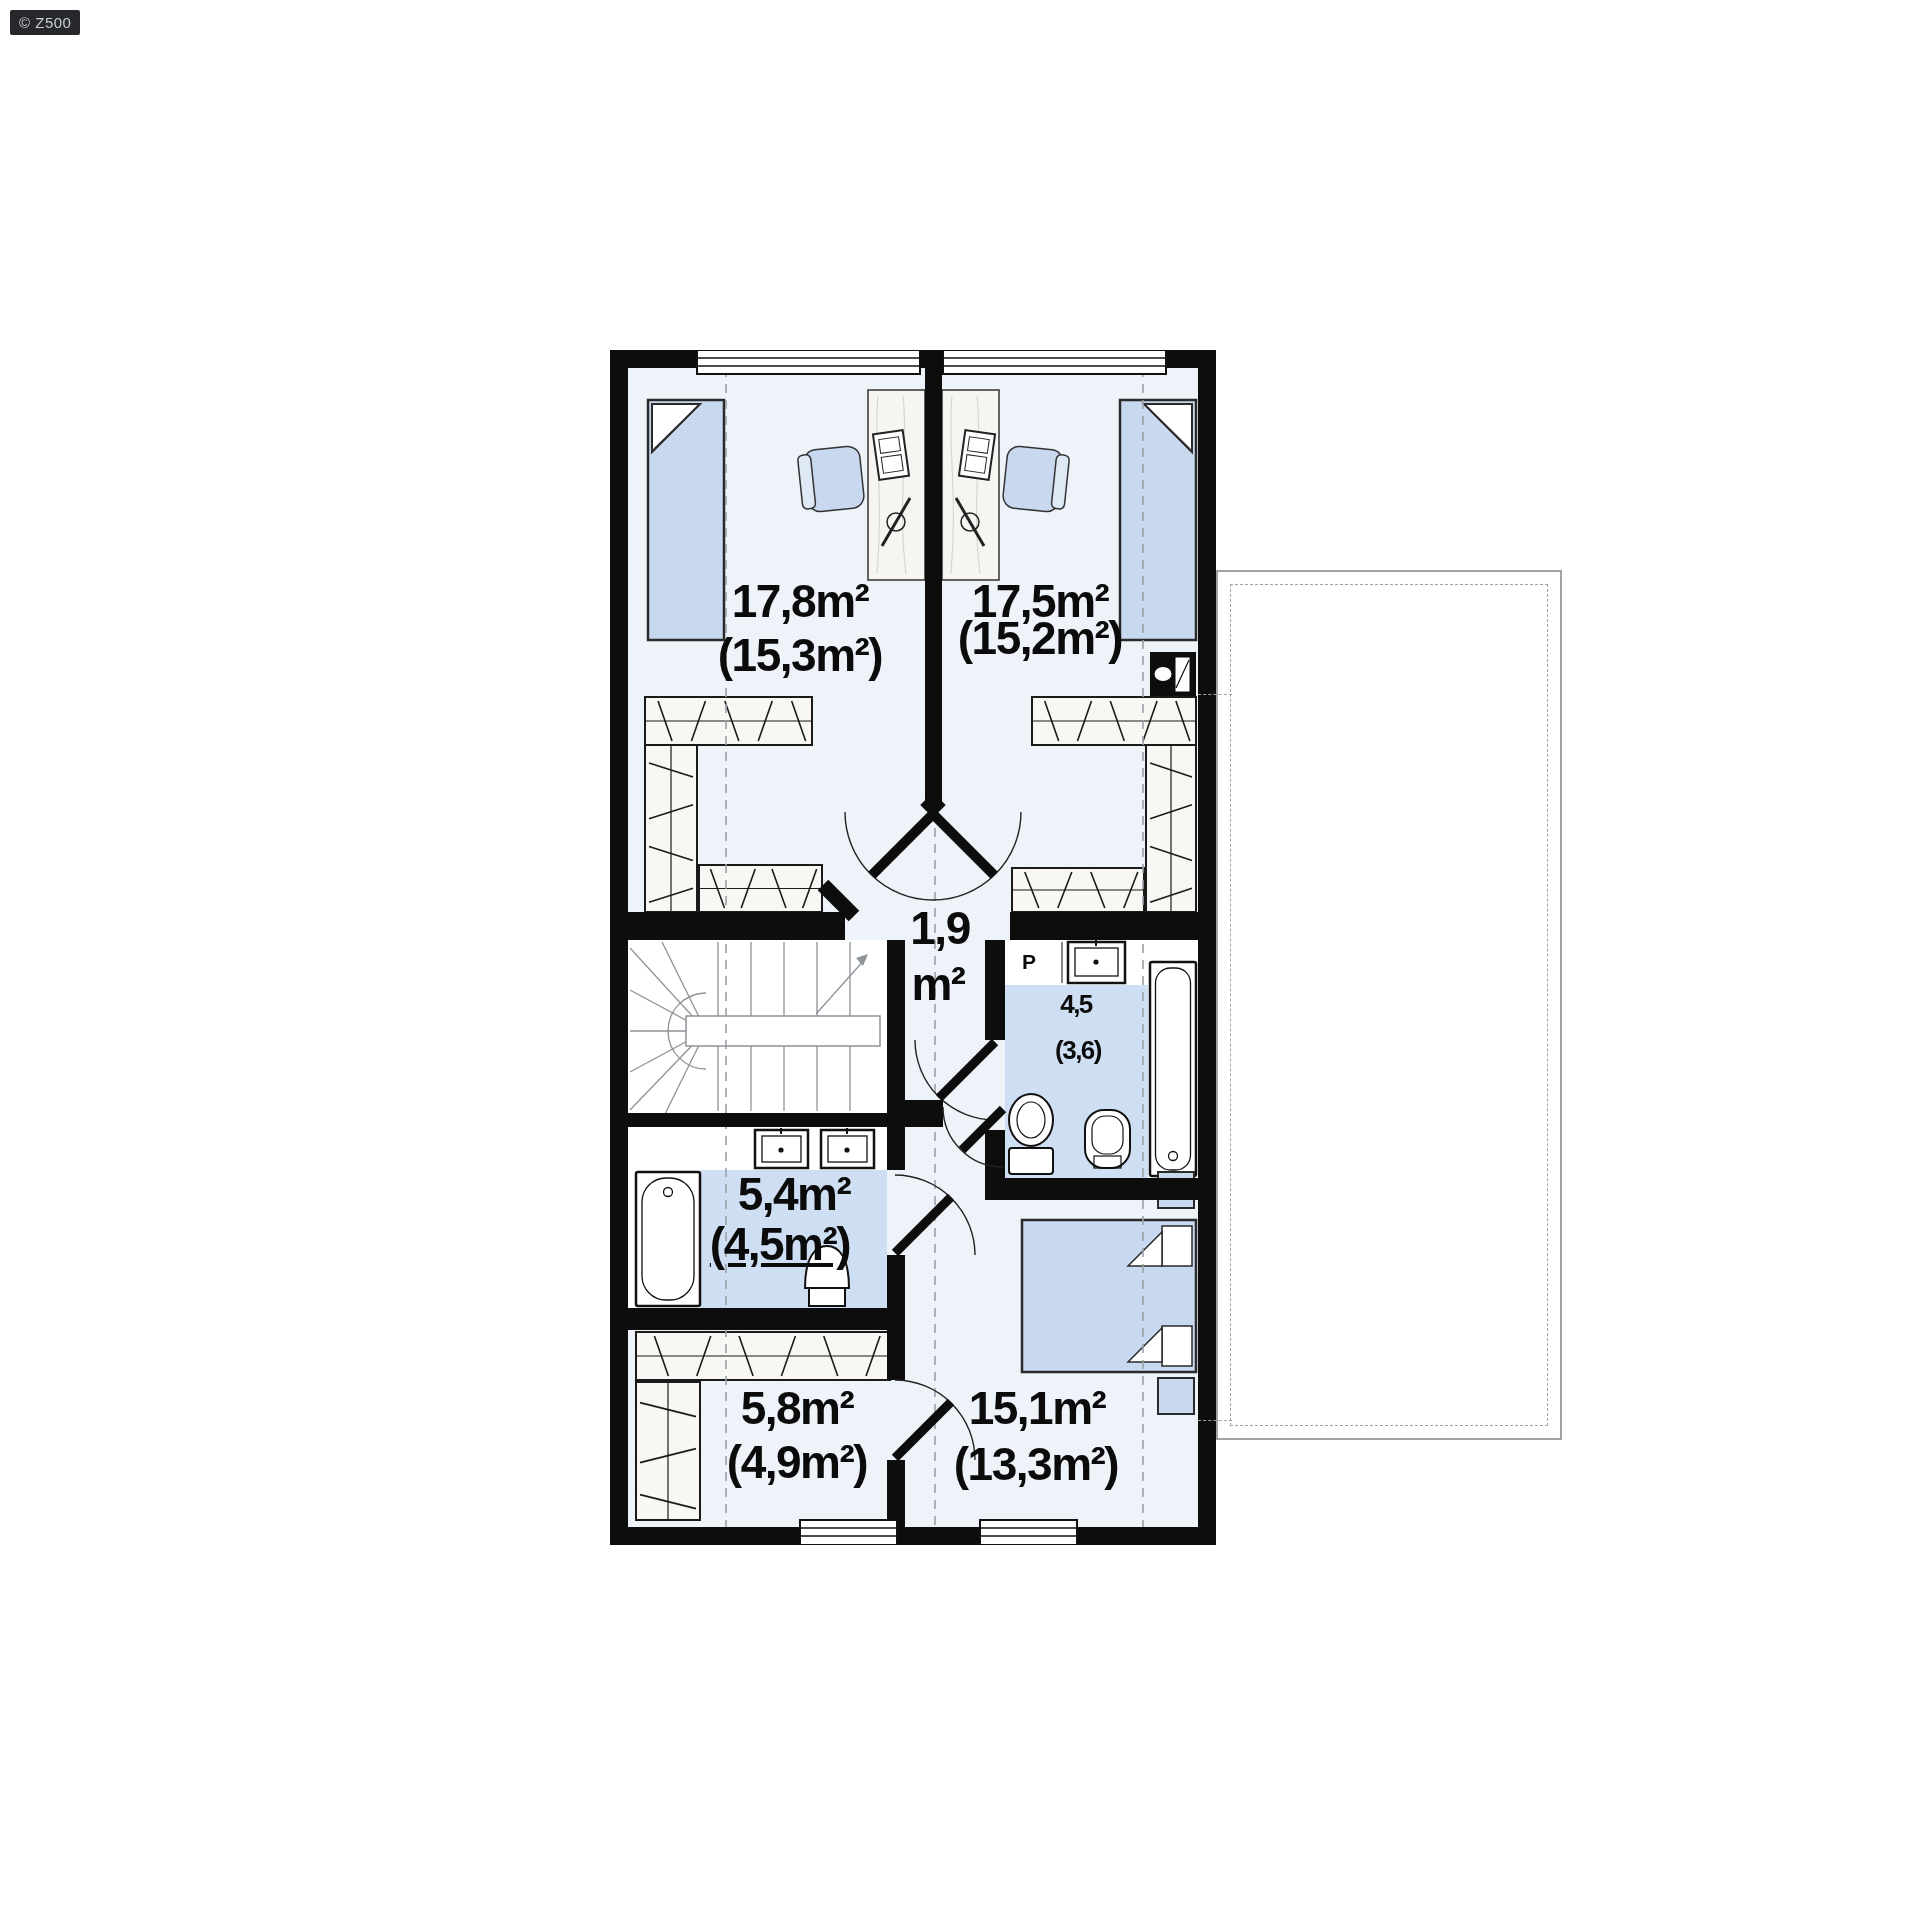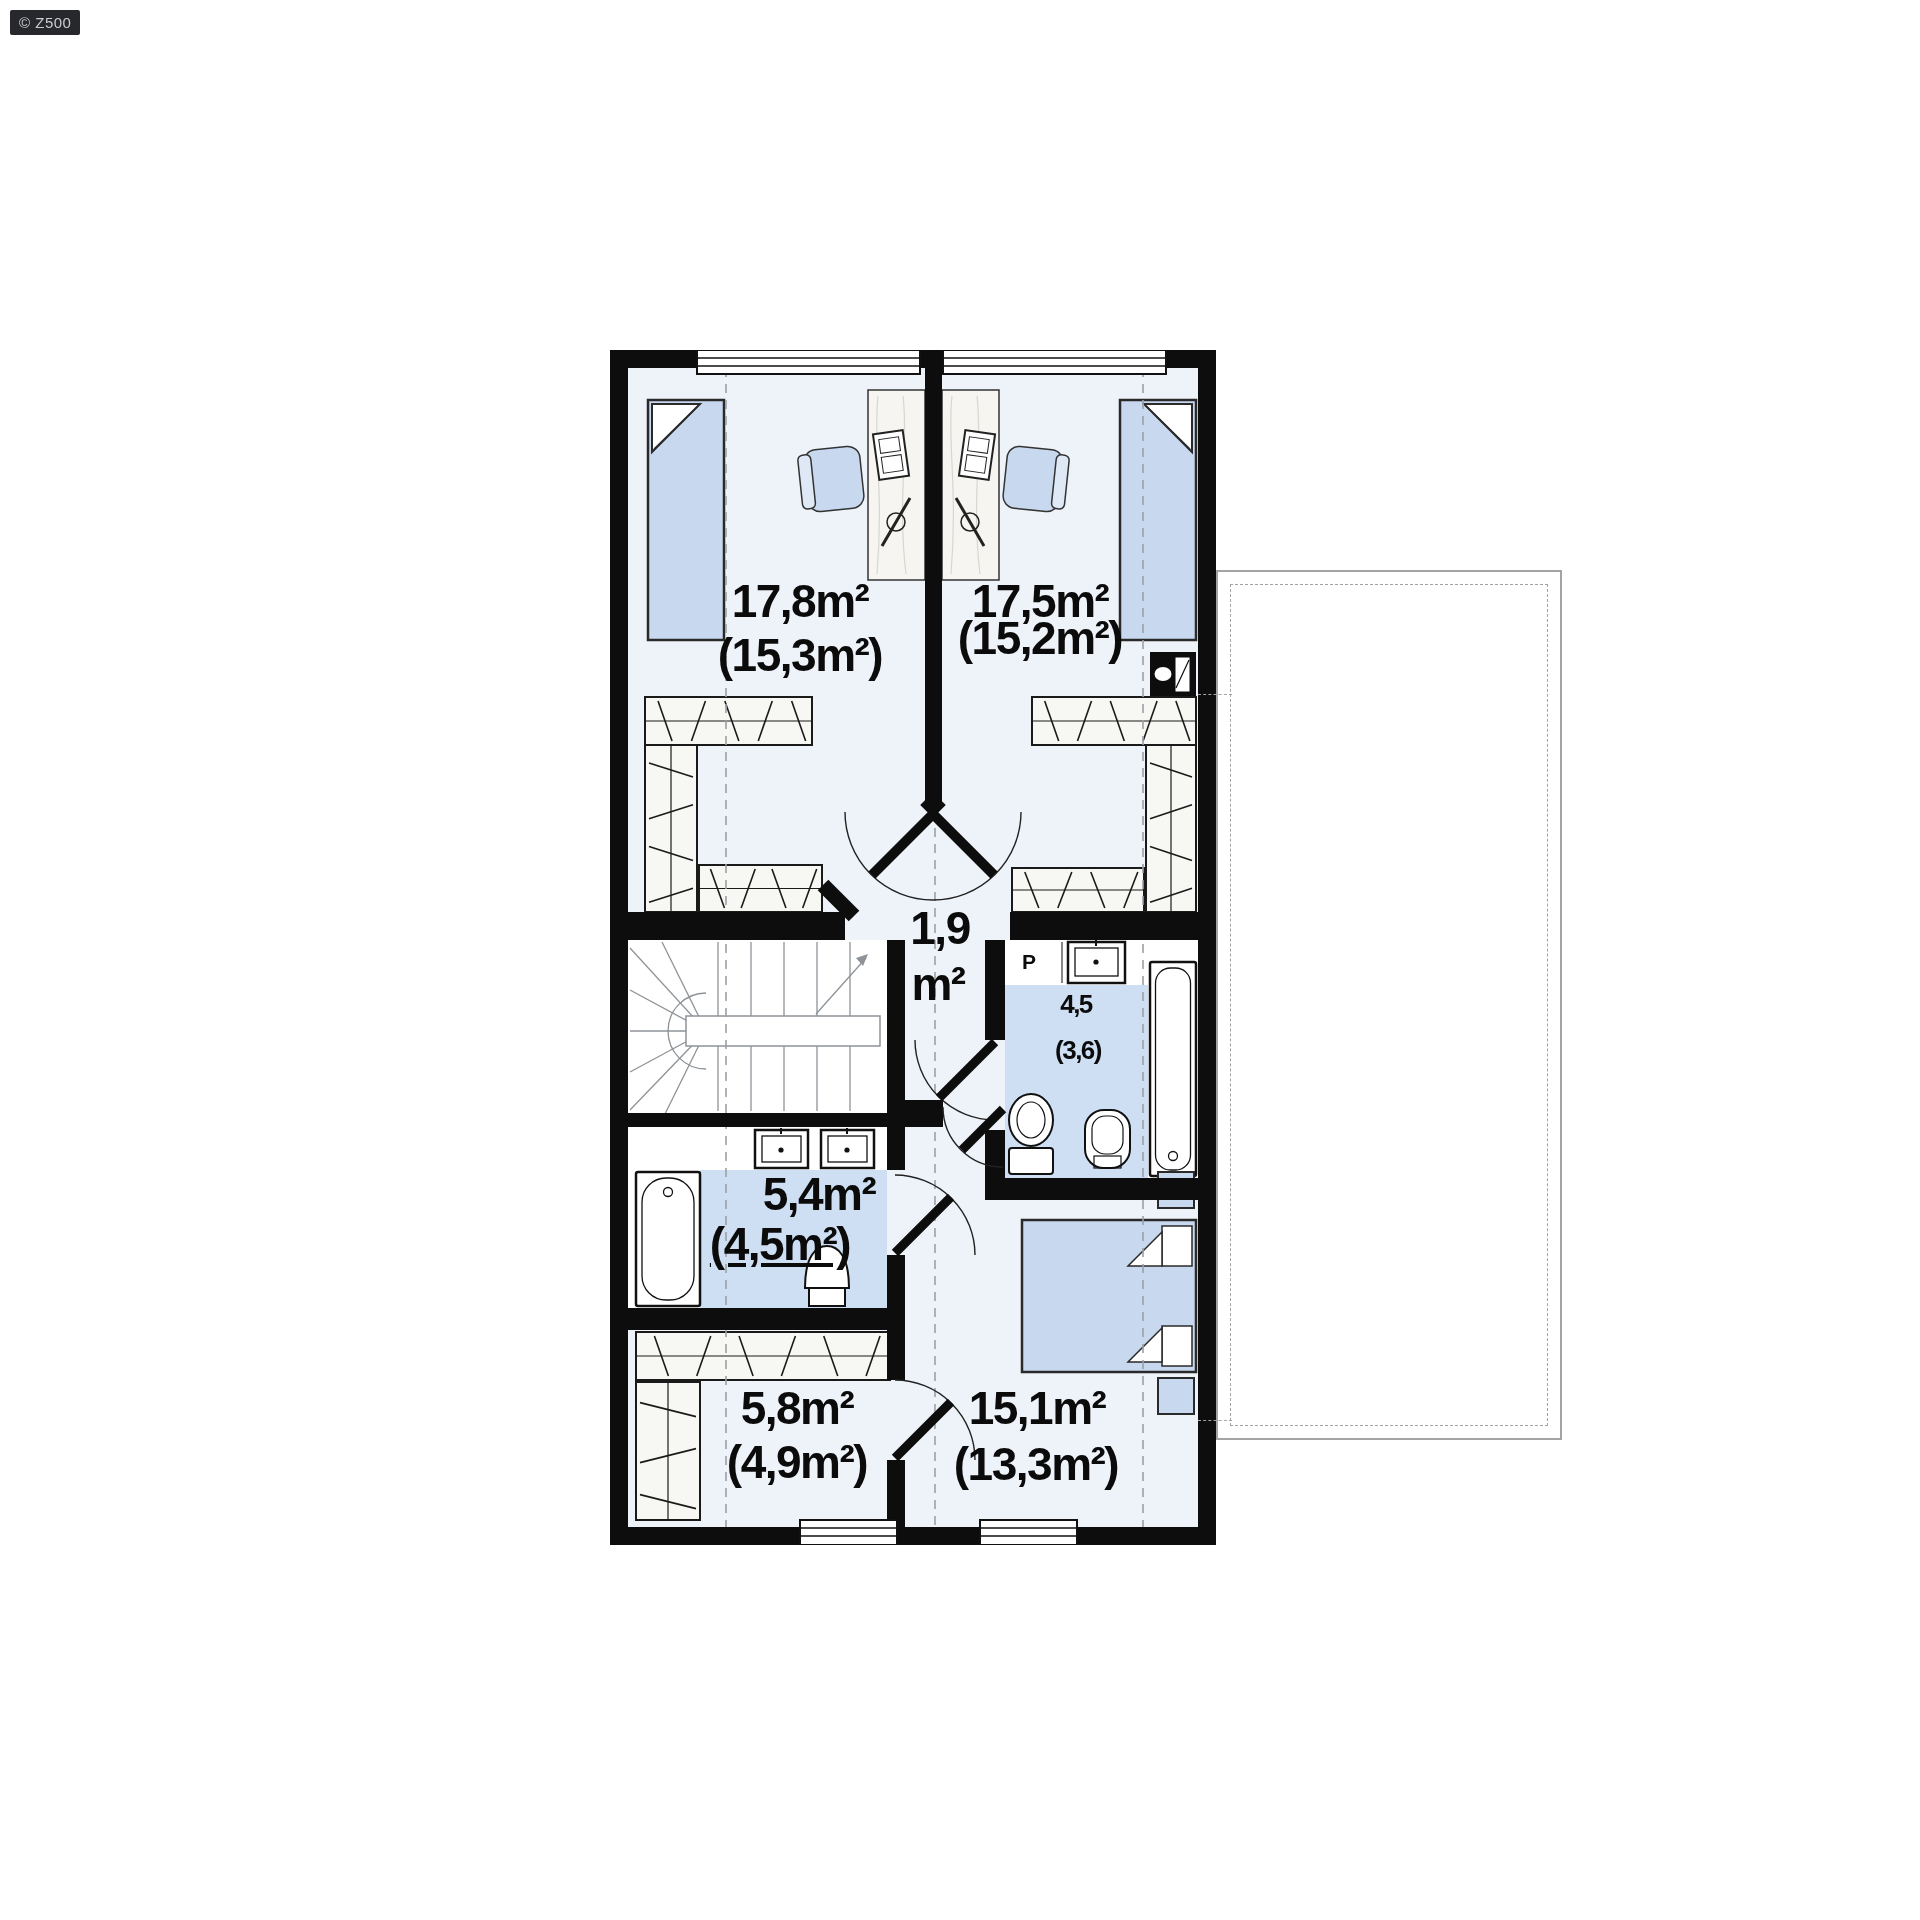--- a/index.html
+++ b/index.html
@@ -305,21 +305,21 @@
   </svg>
 
   <div class="lbl" style="left:800px;top:601px;text-align:center;">17,8m²</div>
   <div class="lbl" style="left:800px;top:655px;">(15,3m²)</div>
   <div class="lbl" style="left:1040px;top:601px;">17,5m²</div>
   <div class="lbl" style="left:1040px;top:638px;">(15,2m²)</div>
   <div class="lbl" style="left:940px;top:928px;">1,9</div>
   <div class="lbl" style="left:938px;top:984px;">m²</div>
   <div class="lbl small" style="left:1076px;top:1004px;">4,5</div>
   <div class="lbl small" style="left:1078px;top:1050px;">(3,6)</div>
-  <div class="lbl" style="left:794px;top:1194px;margin-left:25px;">5,4m²</div>
+  <div class="lbl" style="left:794px;top:1194px;">5,4m²</div>
   <div class="lbl" style="left:780px;top:1244px;text-decoration:underline;">(4,5m²)</div>
   <div class="lbl" style="left:797px;top:1408px;">5,8m²</div>
   <div class="lbl" style="left:797px;top:1462px;">(4,9m²)</div>
   <div class="lbl" style="left:1037px;top:1408px;">15,1m²</div>
   <div class="lbl" style="left:1036px;top:1464px;">(13,3m²)</div>
 
   <div class="plbl" style="left:1029px;top:962px;">P</div>
 
   <div class="garage">
     <div class="garage-inner"></div>

